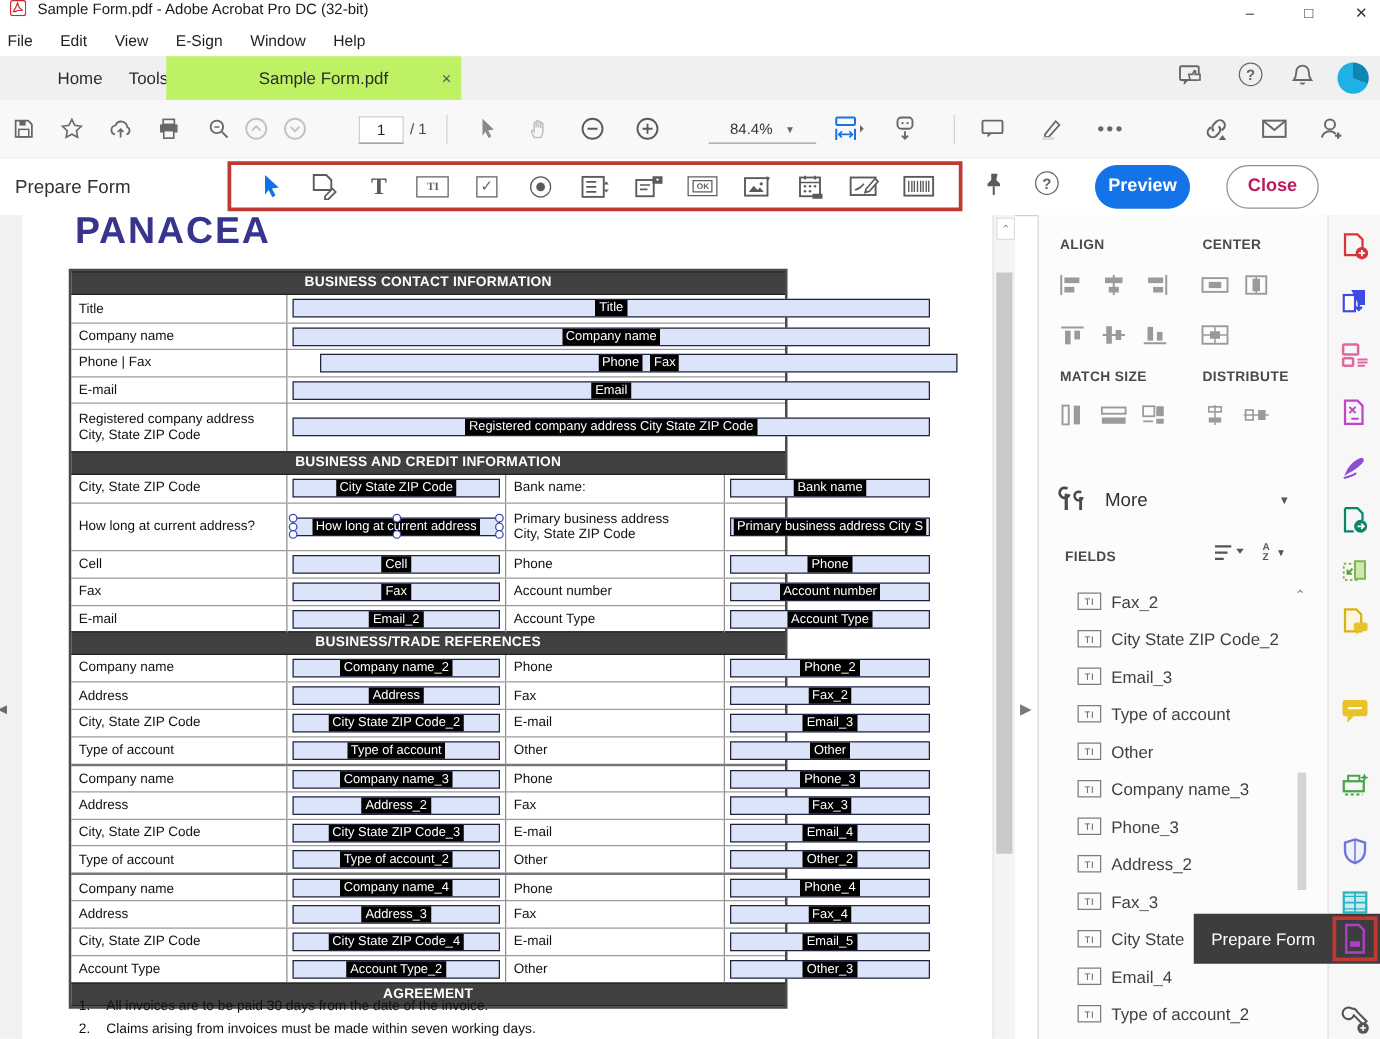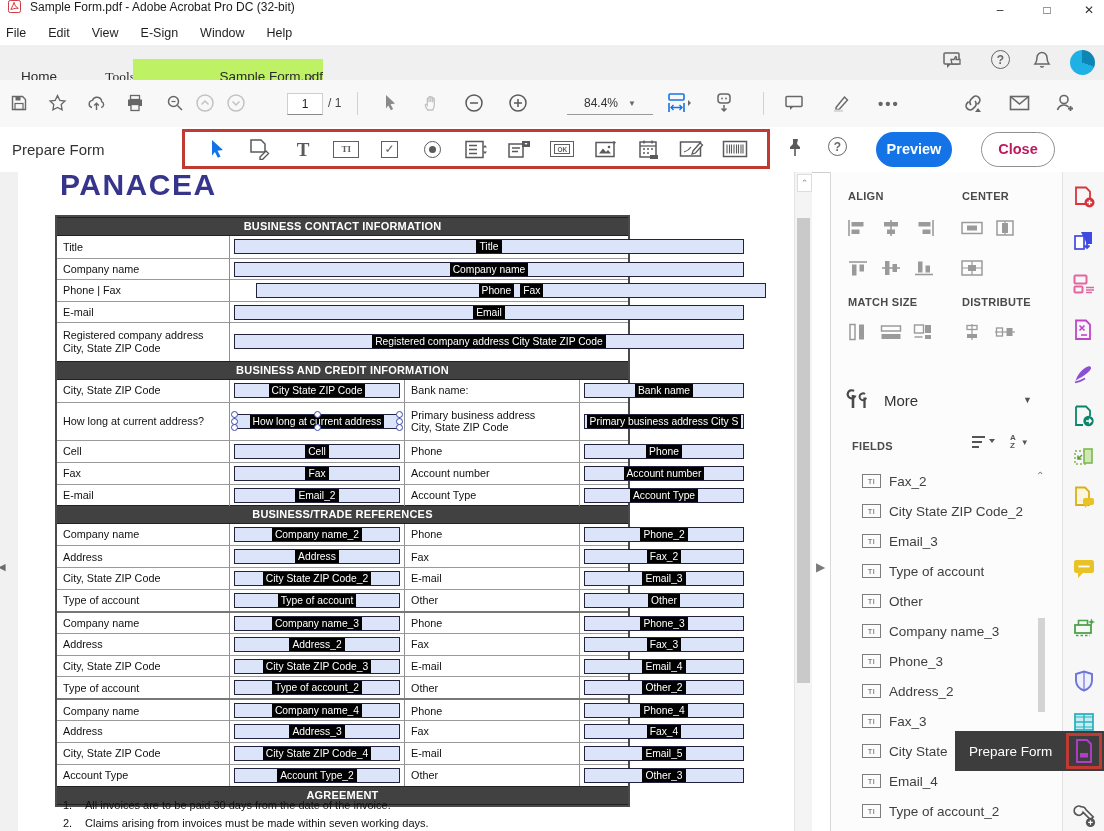--- a/index.html
+++ b/index.html
@@ -13,23 +13,23 @@
   #titlebar{left:0;top:0;width:1104px;height:20px;background:#fff;display:flex;align-items:flex-start;}
   #app-icon{margin-left:8px;width:13px;height:13px;}
   #win-title{margin-left:9px;font-size:12px;color:#1a1a1a;}
   .winctl{position:absolute;top:0;width:30px;height:20px;text-align:center;line-height:20px;font-size:12px;color:#333;}
   #menubar{left:0;top:20px;width:1104px;height:25px;background:#fff;display:flex;align-items:center;}
   .menu-item{font-size:12.5px;color:#1f1f1f;padding:0 11px;}
   .menu-item:first-child{padding-left:6px;}
 
   
   #tabbar{left:0;top:45px;width:1104px;height:35px;background:#f0f0f0;border-bottom:1px solid #e0e0e0;}
-  .tab{position:absolute;top:14px;height:35px;line-height:35px;font-size:13.5px;color:#2b2b2b;text-align:right;}
+  .tab{position:absolute;top:0;height:35px;line-height:35px;font-size:13.5px;color:#2b2b2b;text-align:left;padding-left:46px;}
   #tab-home{left:0;width:57px;}
-  #tab-tools{left:57px;width:78px;font-family:Liberation Serif, serif;}
+  #tab-tools{left:57px;width:78px;}
   #tab-doc{left:133px;width:190px;background:#bef264;}
   #tab-doc span.lbl{margin-left:28px;}
   #tab-close{position:absolute;right:8px;top:0;color:#555;font-size:13px;}
   .tabbar-ico{position:absolute;top:5px;}
 
   
   #toolbar{left:0;top:80px;width:1104px;height:47px;background:#f8f8f8;border-bottom:1px solid #d8d8d8;}
   .tb{position:absolute;top:0;height:46px;display:flex;align-items:center;}
   .tbsep{position:absolute;top:12px;width:1px;height:23px;background:#d2d2d2;}
   #page-box{position:absolute;left:287px;top:13px;width:34px;height:20px;border:1px solid #cfcfcf;

